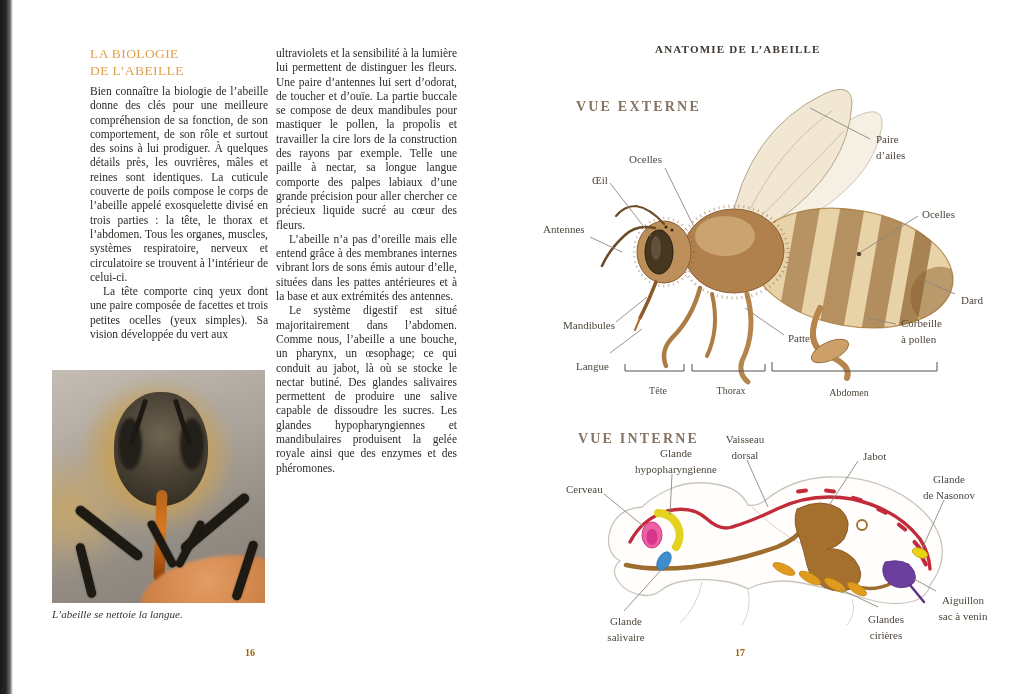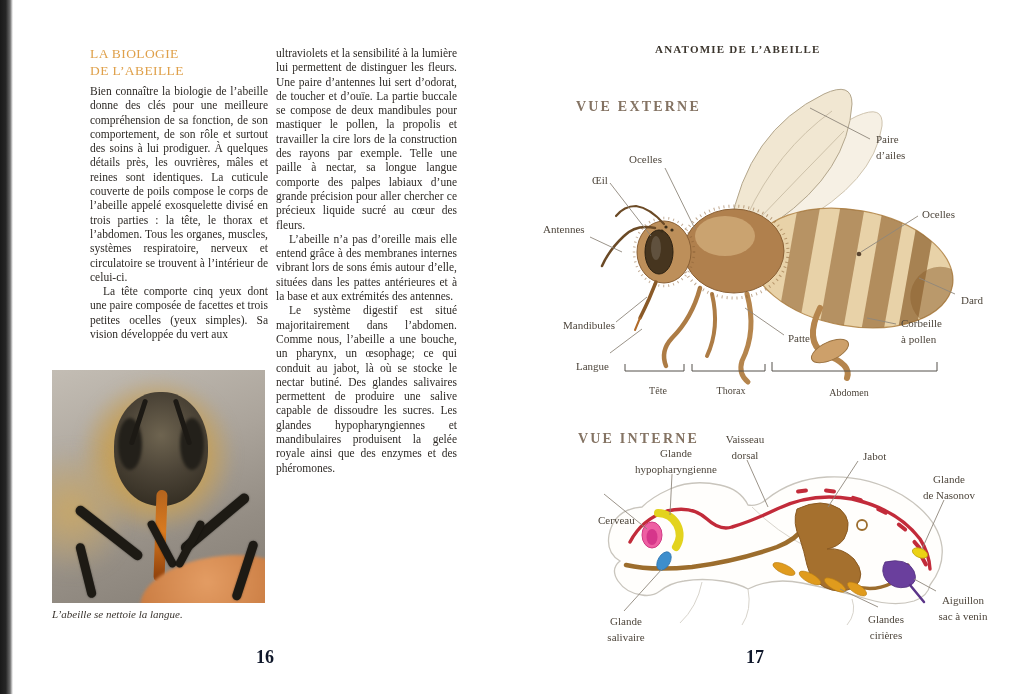--- a/index.html
+++ b/index.html
@@ -15,21 +15,21 @@
     background:linear-gradient(90deg,#191919 0%,#262626 45%,#6e6e6e 78%,#cfcfcf 92%,#ffffff 100%);}
   
   .title{left:90px;top:46px;font-size:13.5px;font-weight:normal;letter-spacing:.4px;
     color:#dfa04a;line-height:16.5px;}
   .col{font-size:11.5px;line-height:14.3px;text-align:justify;}
   .col p{margin:0;}
   .col p.ind{text-indent:13px;}
   .col1{left:90px;top:84px;width:178px;}
   .col2{left:276px;top:46px;width:181px;}
   .caption{left:52px;top:608px;width:213px;font-style:italic;font-size:11px;color:#3a342e;}
-  .pagenum{font-size:18px;font-weight:bold;color:#0f172a;width:40px;text-align:center;}
+  .pagenum{font-size:10px;font-weight:bold;color:#a16207;width:40px;text-align:left;}
   
   .photo{left:52px;top:370px;width:213px;height:233px;overflow:hidden;
     background:linear-gradient(160deg,#c3bdb4 0%,#aba49b 40%,#948d84 70%,#847d74 100%);}
   .photo>div{position:absolute;}
   .ph-fuzz{left:26px;top:6px;width:158px;height:158px;border-radius:50%;
     background:radial-gradient(circle,#d2ab64 0%,#c4a05c 42%,rgba(196,160,92,0) 70%);filter:blur(6px);}
   .ph-side{left:-28px;top:66px;width:95px;height:150px;border-radius:50%;
     background:radial-gradient(circle,#c8a768 0%,rgba(200,167,104,0) 70%);filter:blur(9px);}
   .ph-head{left:62px;top:22px;width:94px;height:114px;border-radius:48%;
     background:radial-gradient(circle at 50% 38%,#6e6450 0%,#4c4437 45%,#322c21 88%);filter:blur(.6px);}
@@ -244,21 +244,21 @@
   </g>
 </svg>
 
 <div class="abs lbl c" style="left:676px;top:445px;">Glande
 hypopharyngienne</div>
 <div class="abs lbl c" style="left:745px;top:431px;">Vaisseau
 dorsal</div>
 <div class="abs lbl" style="left:863px;top:448px;">Jabot</div>
 <div class="abs lbl c" style="left:949px;top:471px;">Glande
 de Nasonov</div>
-<div class="abs lbl" style="left:598px;top:481px;margin-top:31px;">Cerveau</div>
+<div class="abs lbl" style="left:566px;top:481px;">Cerveau</div>
 <div class="abs lbl c" style="left:626px;top:613px;">Glande
 salivaire</div>
 <div class="abs lbl c" style="left:886px;top:611px;">Glandes
 cirières</div>
 <div class="abs lbl c" style="left:963px;top:592px;">Aiguillon
 sac à venin</div>
 
 <div class="abs pagenum" style="left:735px;top:647px;">17</div>
 
 </body></html>

